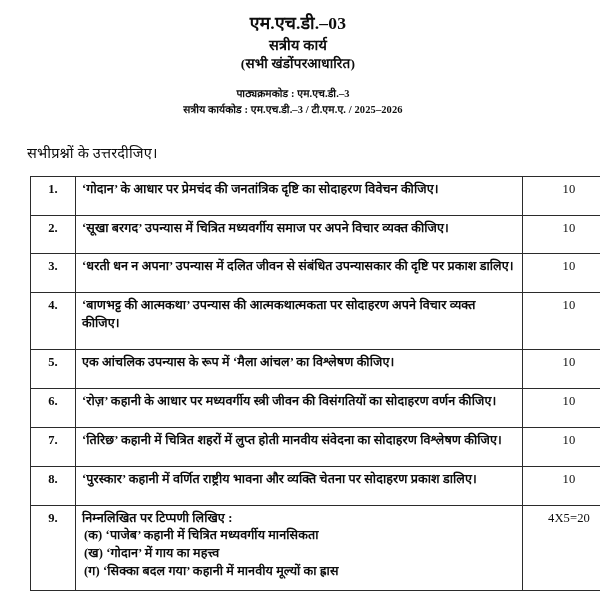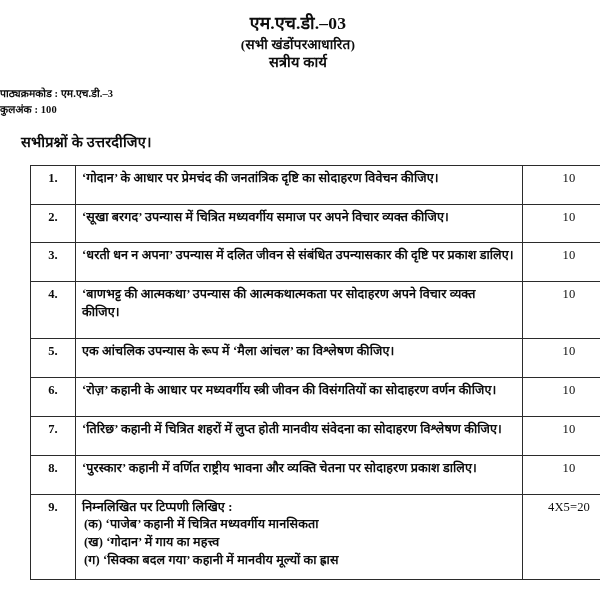--- a/index.html
+++ b/index.html
@@ -43,34 +43,34 @@
     font-size: 14.5px;
   }
   .t-sub3 {
     font-size: 13.5px;
   }
 
   
   .meta-block {
     margin-top: 14px;
     padding-right: 10px;
-    text-align: left;
+    text-align: center;
     font-size: 10.5px;
     font-weight: bold;
     line-height: 1.50;
     letter-spacing: 0.1px;
   }
   .meta-line { white-space: nowrap; }
 
   
   .instruction {
-    margin-top: 13px;
-    padding-left: 21px;
+    margin-top: 24px;
+    padding-left: 27px;
     font-size: 14.5px;
-    font-weight: bold;
+    font-weight: normal;
     letter-spacing: 0.2px;
   }
 
   
   .qtable {
     margin: 14px 0 0 30px;
     width: 548px;
     border-collapse: collapse;
     table-layout: fixed;
   }
@@ -105,27 +105,27 @@
   }
   .tall-row td { padding-bottom: 16px; }
 </style>
 </head>
 <body>
 
 <div class="page">
 
   <div class="title-block">
     <div class="title-line t-code">एम.एच.डी.–03</div>
+    <div class="title-line t-sub2">सत्रीय कार्य</div>
     <div class="title-line t-sub3">(सभी खंडोंपरआधारित)</div>
-    <div class="title-line t-sub2">सत्रीय कार्य</div>
   </div>
 
   <div class="meta-block">
     <div class="meta-line">पाठ्यक्रमकोड : एम.एच.डी.–3</div>
-    <div class="meta-line">कुलअंक : 100</div>
+    <div class="meta-line">सत्रीय कार्यकोड : एम.एच.डी.–3 / टी.एम.ए. / 2025–2026</div>
   </div>
 
   <div class="instruction">सभीप्रश्नों के उत्तरदीजिए।</div>
 
   <table class="qtable">
     <tbody>
 
       <tr class="tall-row">
         <td class="col-num">1.</td>
         <td class="col-q">‘गोदान’ के आधार पर प्रेमचंद की जनतांत्रिक दृष्टि का सोदाहरण विवेचन कीजिए।</td>

